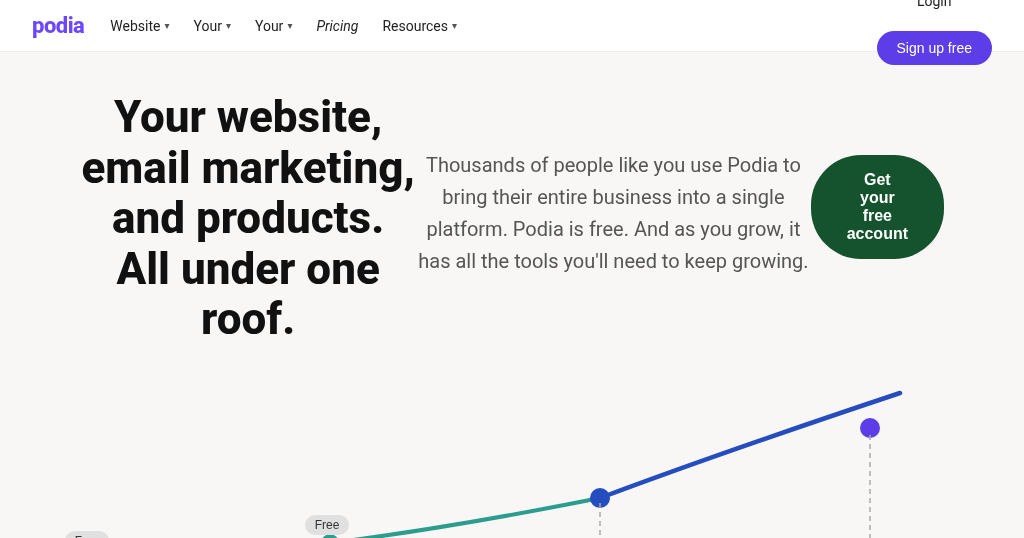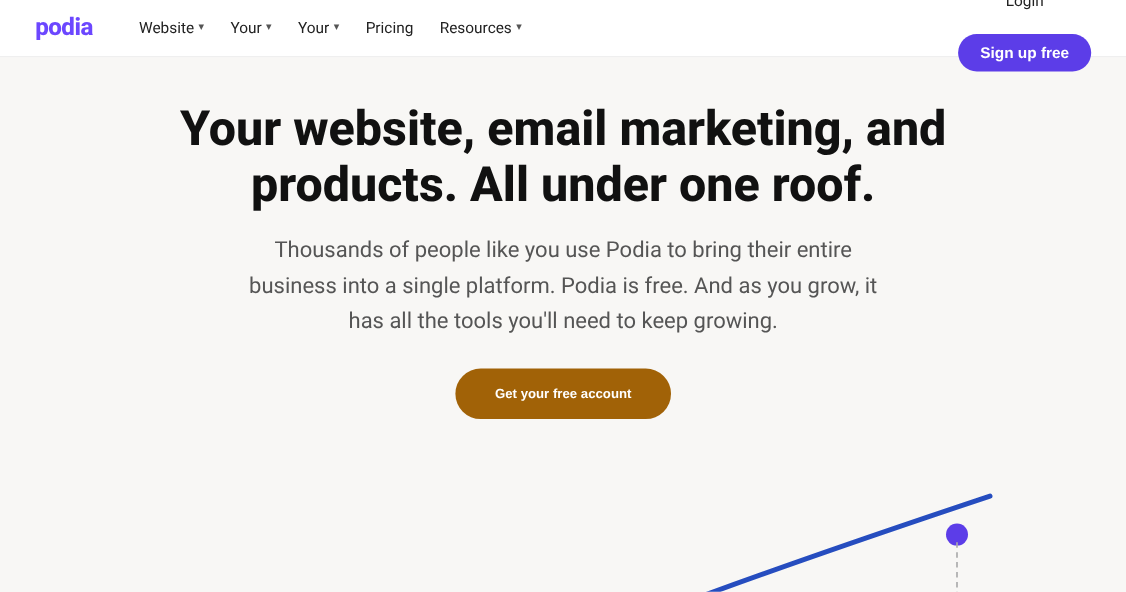--- a/index.html
+++ b/index.html
@@ -20,50 +20,51 @@
       height: 52px;
       background: #fff;
       border-bottom: 1px solid #eee;
     }
 
     .logo {
       font-size: 22px;
       font-weight: 800;
       color: #6c47ff;
       letter-spacing: -0.5px;
-      margin-right: 32px;
+      margin-right: 16px;
     }
 
     .nav-links {
       display: flex;
       gap: 4px;
       flex: 1;
     }
 
     .nav-item {
       display: flex;
-      align-items: flex-start;
+      align-items: center;
       gap: 4px;
       padding: 6px 10px;
       font-size: 14px;
       color: #222;
       cursor: pointer;
       border-radius: 4px;
     }
 
     .nav-item .chevron {
       font-size: 10px;
       color: #555;
     }
 
     .nav-pricing {
       font-size: 14px;
       color: #222;
       padding: 6px 10px;
       cursor: pointer;
+      font-style: italic;
     }
 
     .nav-right {
       display: flex;
       align-items: center;
       gap: 16px;
       flex-direction: column;
     }
 
     .login-btn {
@@ -73,28 +74,28 @@
       padding: 6px 8px;
     }
 
     .signup-btn {
       background: #5c3de8;
       color: #fff;
       border: none;
       border-radius: 50px;
       padding: 9px 20px;
       font-size: 14px;
-      font-weight: 700;
+      font-weight: 400;
       cursor: pointer;
     }
 
     
     .hero {
       display: flex;
-      flex-direction: column;
+      flex-direction: row;
       align-items: center;
       padding: 40px 80px 0;
       text-align: center;
     }
 
     .hero-title {
       font-size: 44px;
       font-weight: 800;
       color: #111;
       line-height: 1.15;
@@ -104,26 +105,26 @@
 
     .hero-subtitle {
       font-size: 20px;
       color: #555;
       max-width: 600px;
       line-height: 1.6;
       margin-bottom: 28px;
     }
 
     .cta-btn {
-      background: #a16207;
+      background: #14532d;
       color: #fff;
       border: none;
       border-radius: 50px;
       padding: 16px 36px;
-      font-size: 12px;
+      font-size: 16px;
       font-weight: 600;
       cursor: pointer;
       margin-bottom: 40px;
     }
 
     
     .chart-container {
       position: relative;
       width: 100%;
       height: 220px;

